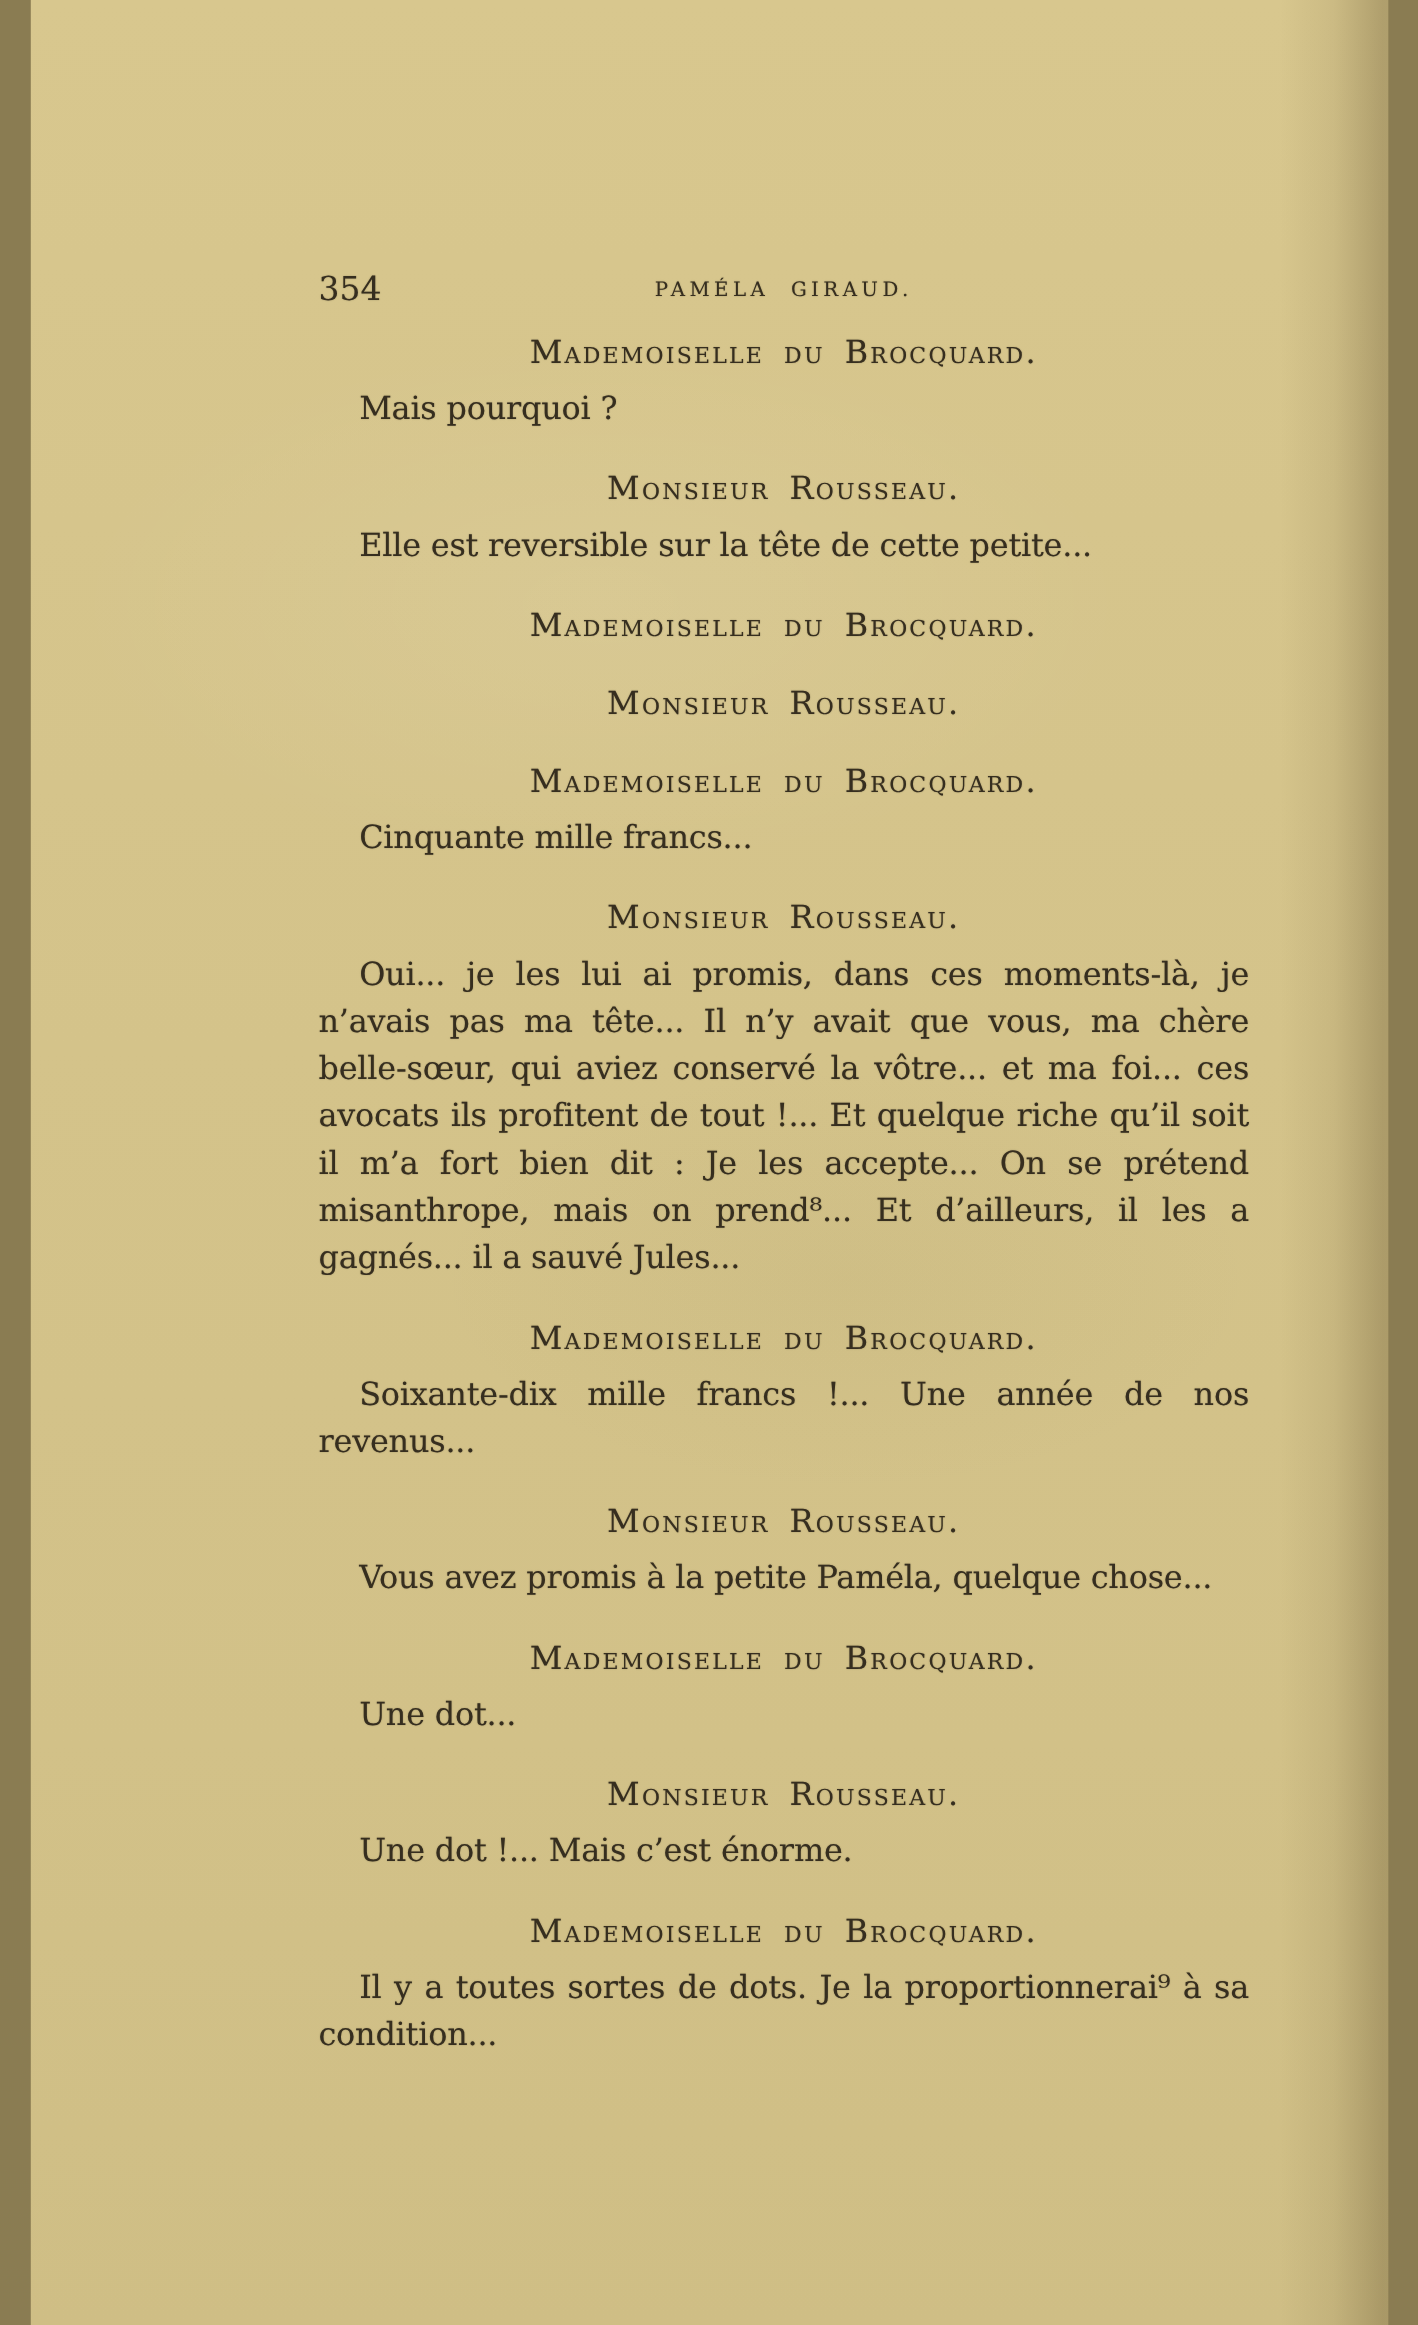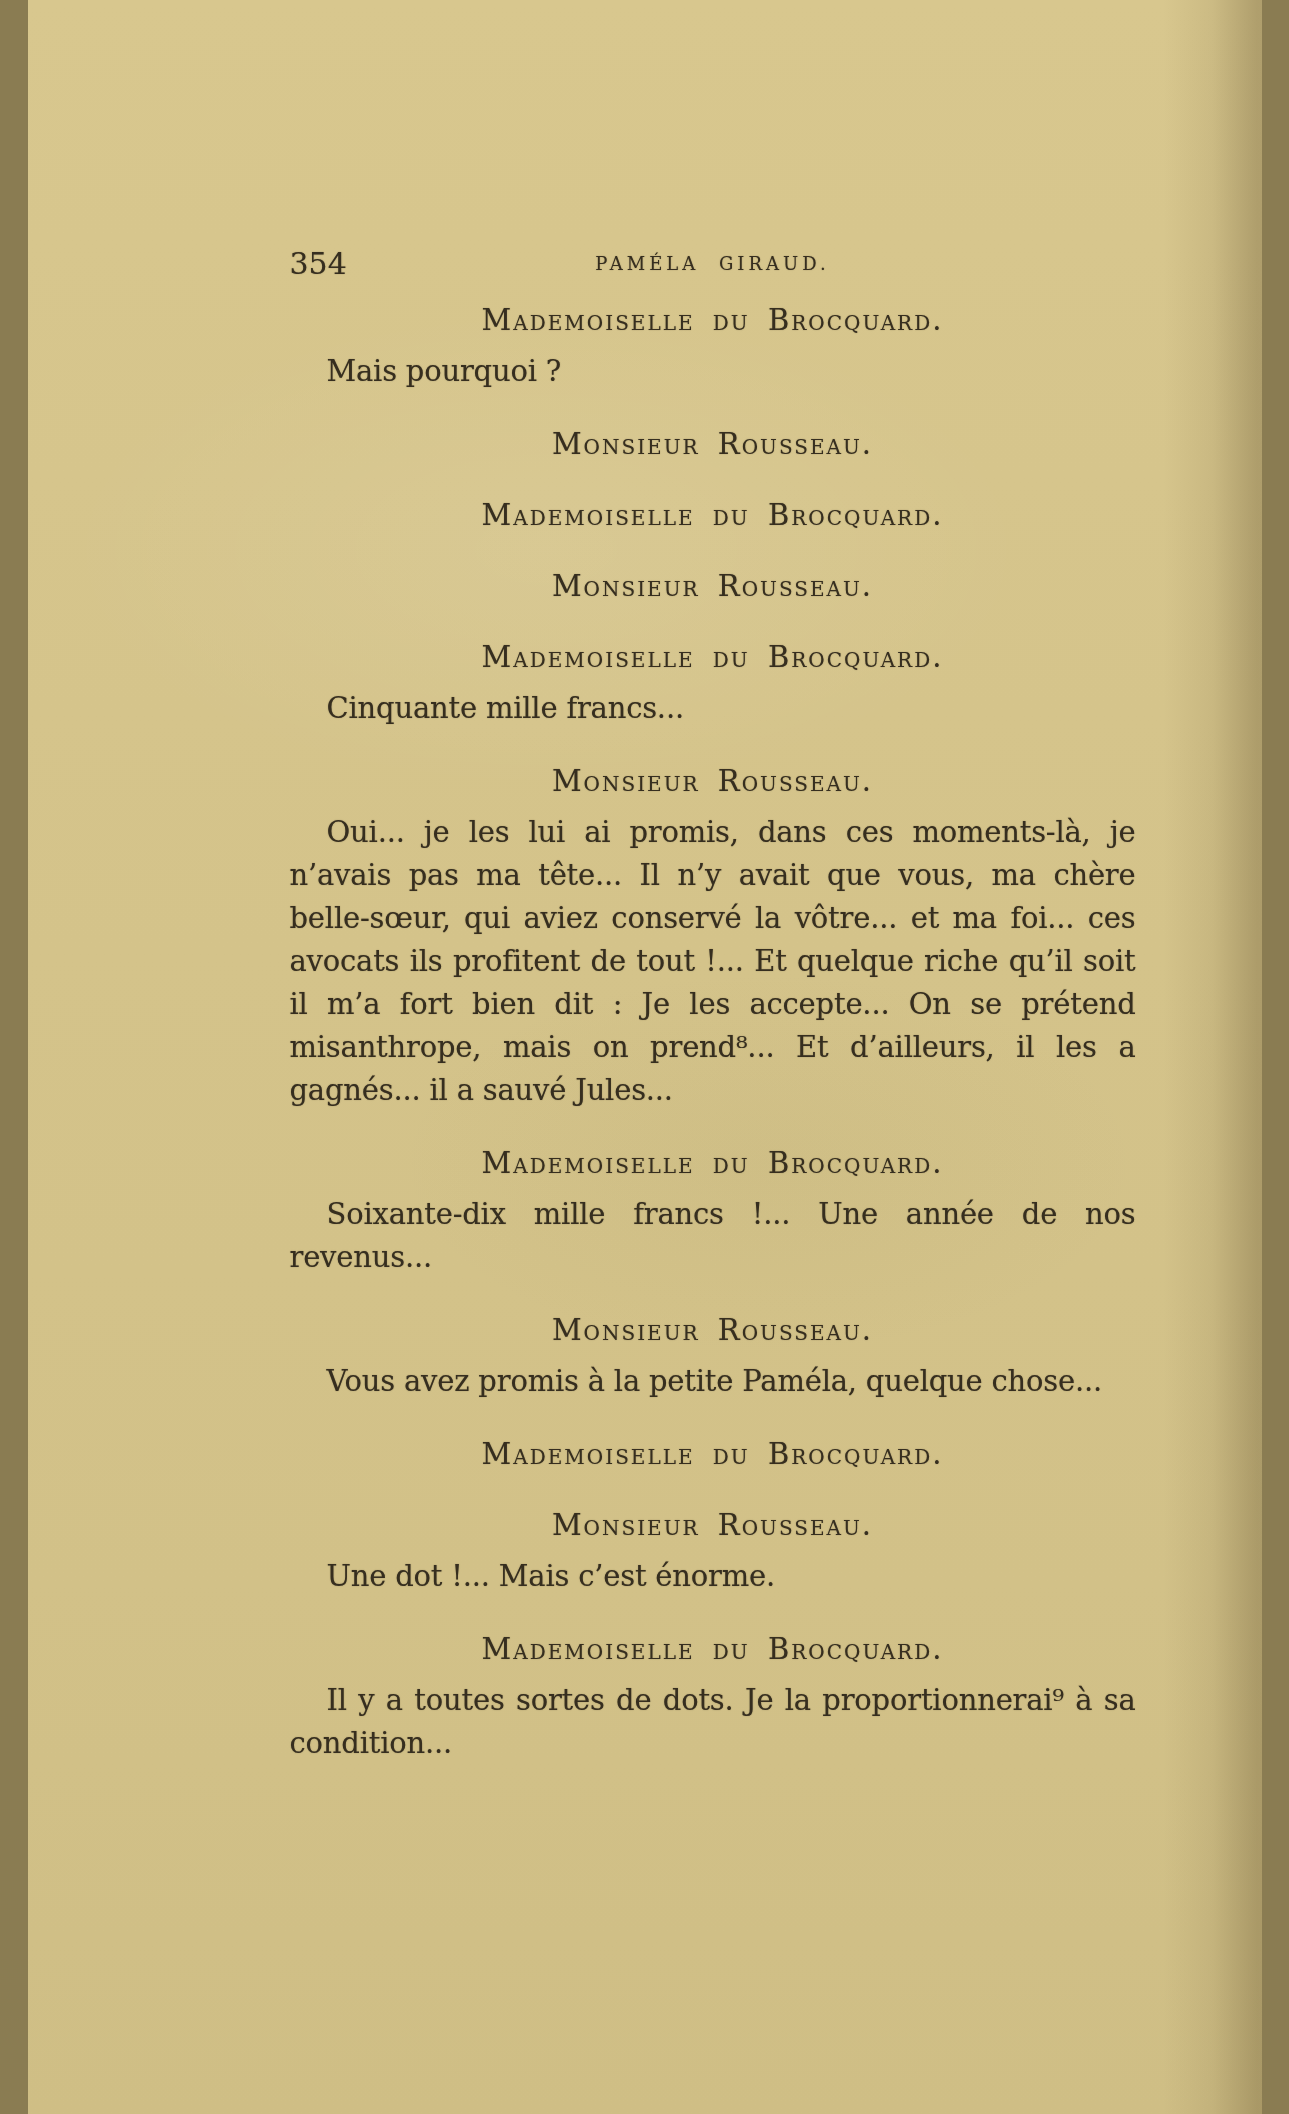--- a/index.html
+++ b/index.html
@@ -82,20 +82,21 @@
 
   <div>
 
     <div class="dialogue-block first">
       <div class="speaker ink">Mademoiselle du Brocquard.</div>
       <p class="speech ink">Mais pourquoi ?</p>
     </div>
 
     <div class="dialogue-block">
       <div class="speaker ink">Monsieur Rousseau.</div>
+      <p class="speech ink">Elle est reversible sur la tête de cette petite...</p>
     </div>
 
     <div class="dialogue-block">
       <div class="speaker ink">Mademoiselle du Brocquard.</div>
     </div>
 
     <div class="dialogue-block">
       <div class="speaker ink">Monsieur Rousseau.</div>
     </div>
 
@@ -114,20 +115,21 @@
       <p class="speech ink">Soixante-dix mille francs !... Une année de nos revenus...</p>
     </div>
 
     <div class="dialogue-block">
       <div class="speaker ink">Monsieur Rousseau.</div>
       <p class="speech ink">Vous avez promis à la petite Paméla, quelque chose...</p>
     </div>
 
     <div class="dialogue-block">
       <div class="speaker ink">Mademoiselle du Brocquard.</div>
+      <p class="speech ink">Une dot...</p>
     </div>
 
     <div class="dialogue-block">
       <div class="speaker ink">Monsieur Rousseau.</div>
       <p class="speech ink">Une dot !... Mais c’est énorme.</p>
     </div>
 
     <div class="dialogue-block">
       <div class="speaker ink">Mademoiselle du Brocquard.</div>
       <p class="speech ink">Il y a toutes sortes de dots. Je la proportionnerai⁹ à sa condition...</p>

